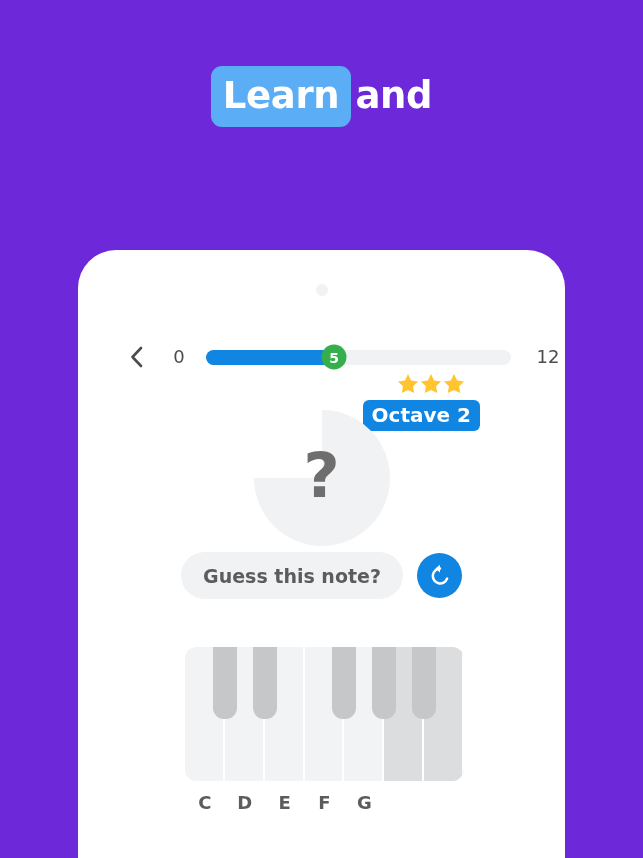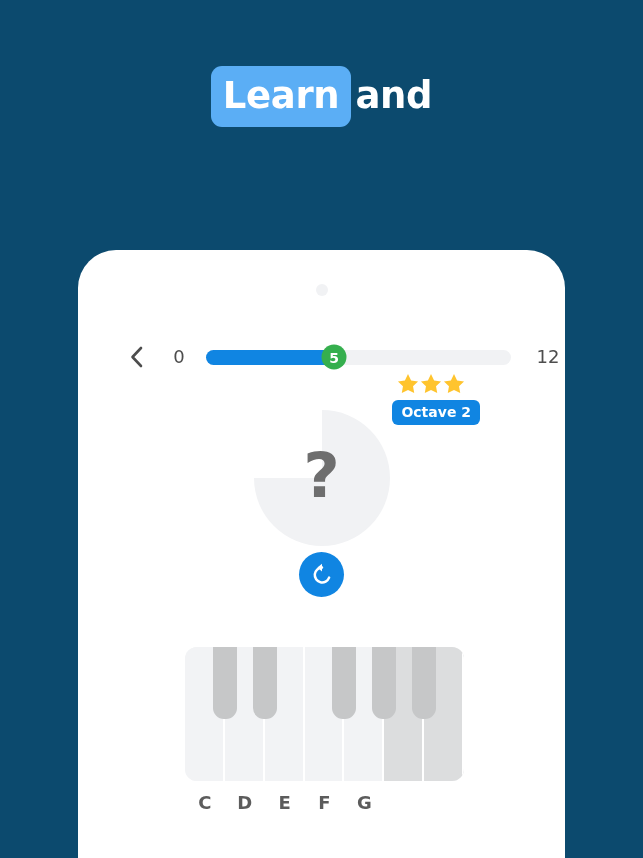--- a/index.html
+++ b/index.html
@@ -11,21 +11,21 @@
     height: 858px;
     overflow: hidden;
     background: #1085E2;
     font-family: "DejaVu Sans", "Liberation Sans", sans-serif;
     -webkit-font-smoothing: antialiased;
   }
   .screen {
     position: relative;
     width: 643px;
     height: 858px;
-    background: #0c4a6e;
+    background: #6d28d9;
   }
 
   
   .headline {
     position: absolute;
     left: 0;
     top: 66px;
     width: 643px;
     text-align: center;
     color: #ffffff;
@@ -143,21 +143,21 @@
     gap: 1px;
   }
   .star svg { display: block; }
 
   .octave-badge {
     position: absolute;
     right: 85px;
     top: 150px;
     background: #1085E2;
     color: #ffffff;
-    font-size: 14px;
+    font-size: 20px;
     font-weight: 700;
     border-radius: 6px;
     padding: 5px 9px 6px 9px;
     line-height: 1;
     white-space: nowrap;
   }
 
   
   .pie-wrap {
     position: absolute;
@@ -332,20 +332,21 @@
     <div class="pie-wrap">
       <span>
         <svg width="136" height="136" viewBox="0 0 136 136">
           <path d="M68 68 L68 0 A68 68 0 1 1 0 68 Z" fill="#F1F2F4"></path>
         </svg>
       </span>
       <div class="pie-question">?</div>
     </div>
 
     <div class="guess-row">
+      <div class="guess-pill">Guess this note?</div>
       <div class="replay-btn">
         <span>
           <svg width="26" height="26" viewBox="0 0 26 26">
             <path d="M13 5.6 A7.4 7.4 0 1 0 20.1 15.6" fill="none" stroke="#ffffff" stroke-width="2.5" stroke-linecap="round"></path>
             <path d="M13 1.8 L13 9.4 L8.4 5.6 Z" fill="#ffffff"></path>
           </svg>
         </span>
       </div>
     </div>
 

